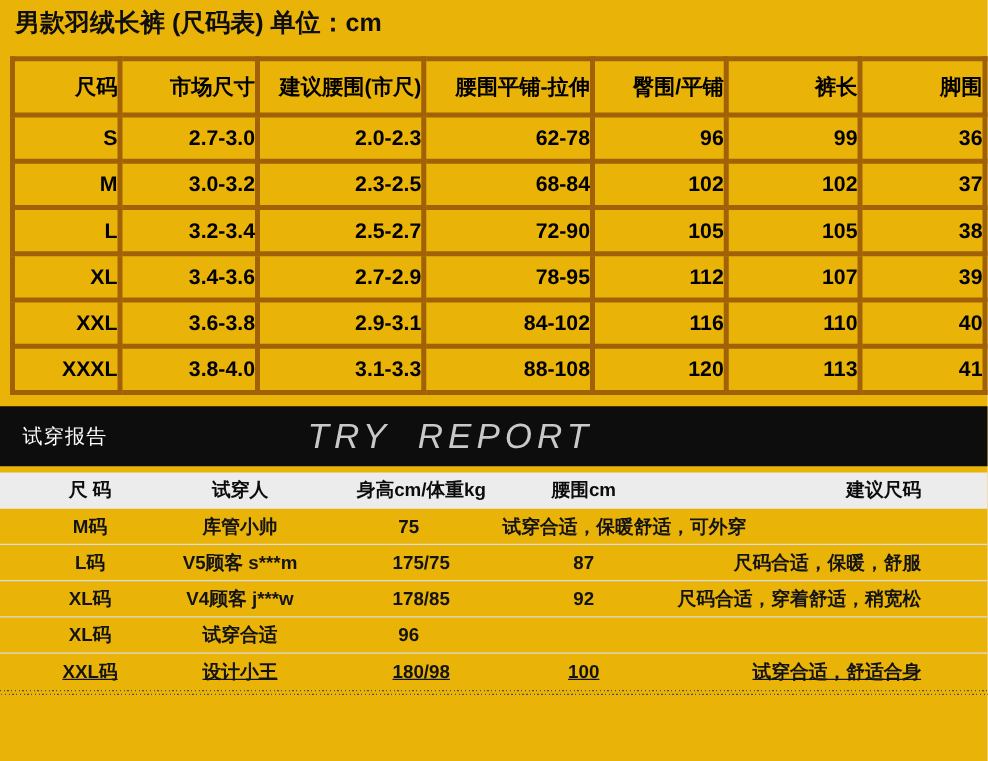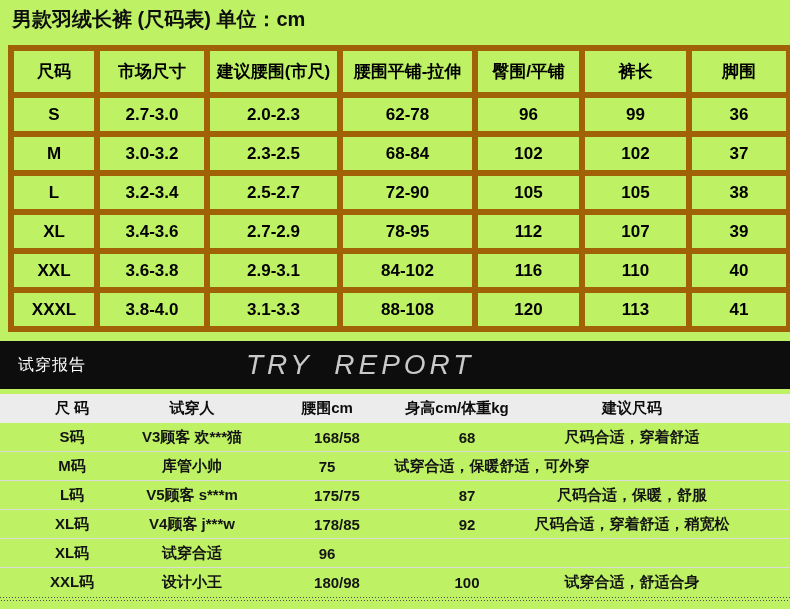--- a/index.html
+++ b/index.html
@@ -1,21 +1,21 @@
 <!DOCTYPE html>
 <html style="--info-bar-bg: #525252; --banner-bg: #0d0d0d; --banner-en: #c9c9c9; --band-bg: #ececec;"><head>
 <meta charset="utf-8">
 <style>
   html,body { margin:0; padding:0; background:#ffffff; }
   body {
     width:790px; height:609px; overflow:hidden;
     font-family:"Liberation Sans","DejaVu Sans",sans-serif;
     color:#111;
   }
-  .page { width:790px; height:609px; position:relative; background:#bef264; }
+  .page { width:790px; height:609px; position:relative; background:#eab308; }
 
   
   .title {
     padding:5px 0 0 12px;
     font-size:20px; line-height:28px; font-weight:bold; color:#0e0e0e;
   }
 
   
   .info-bar {
     margin-top:3px; height:31px; background:var(--info-bar-bg,#525252);
@@ -32,21 +32,21 @@
   }
   .info-right { margin-left:40px; }
 
   
   .size-table {
     border-collapse:collapse; table-layout:fixed;
     margin:12px 0 0 8px; width:778px;
     border:2px solid #000;
   }
   .size-table th, .size-table td {
-    border:6px solid #a16207; text-align:center; padding:0;
+    border:4px solid #a16207; text-align:right; padding:0;
     overflow:hidden; white-space:nowrap;
   }
   .size-table th { height:41px; font-size:17px; font-weight:bold; color:#000; }
   .size-table td { height:33px; font-size:17px; font-weight:600; color:#000; }
 
   
   .try-banner {
     margin-top:9px; height:48px; background:var(--banner-bg,#0d0d0d);
     display:flex; align-items:center;
   }
@@ -61,27 +61,27 @@
   .try-hrow {
     height:29px; background:var(--band-bg,#ececec);
     display:flex; align-items:center;
     font-size:15px; font-weight:bold; color:#0c0c0c;
   }
   .try-row {
     height:28px; display:flex; align-items:center;
     border-bottom:1px solid #dcdcdc;
     font-size:15px; font-weight:600; color:#141414;
   }
-  .try-row:last-child { border-bottom:none; }
+  .try-row:last-child { border-bottom:none;text-decoration:underline; }
   .tc { text-align:center; flex:0 0 auto; overflow:hidden; white-space:nowrap; }
   .c1 { width:90px;padding-left:27px; }
   .c2 { width:150px; }
   .c3 { width:140px; }
   .c4 { width:120px; }
-  .c5 { width:210px; }
+  .c5 { width:210px;text-align:right; }
 
   
   .dotted-divider {
     margin-top:1px; height:4px; width:790px;
     background-image:
       repeating-linear-gradient(90deg,#4c4c4c 0 1px,transparent 1px 3px),
       repeating-linear-gradient(90deg,#4c4c4c 0 1px,transparent 1px 3px);
     background-size:790px 1px,790px 1px;
     background-position:0 0,1px 3px;
     background-repeat:no-repeat;
@@ -176,32 +176,25 @@
 
   <div class="try-banner">
     <span class="try-banner-cn">试穿报告</span>
     <span class="try-banner-en">TRY REPORT</span>
   </div>
 
   <div class="try-table">
     <div class="try-hrow" id="try-hrow">
         <span class="tc c1">尺 码</span>
         <span class="tc c2">试穿人</span>
+        <span class="tc c3">身高cm/体重kg</span>
         <span class="tc c4">腰围cm</span>
-        <span class="tc c3">身高cm/体重kg</span>
         <span class="tc c5">建议尺码</span>
       </div>
     <div id="try-rows">
-        <div class="try-row">
-          <span class="tc c1">S码</span>
-          <span class="tc c2">V3顾客 欢***猫</span>
-          <span class="tc c3">168/58</span>
-          <span class="tc c4">68</span>
-          <span class="tc c5">尺码合适，穿着舒适</span>
-        </div>
         <div class="try-row">
           <span class="tc c1">M码</span>
           <span class="tc c2">库管小帅</span>
           <span class="tc c4">75</span>
           <span class="tc c5">试穿合适，保暖舒适，可外穿</span>
         </div>
         <div class="try-row">
           <span class="tc c1">L码</span>
           <span class="tc c2">V5顾客 s***m</span>
           <span class="tc c3">175/75</span>

